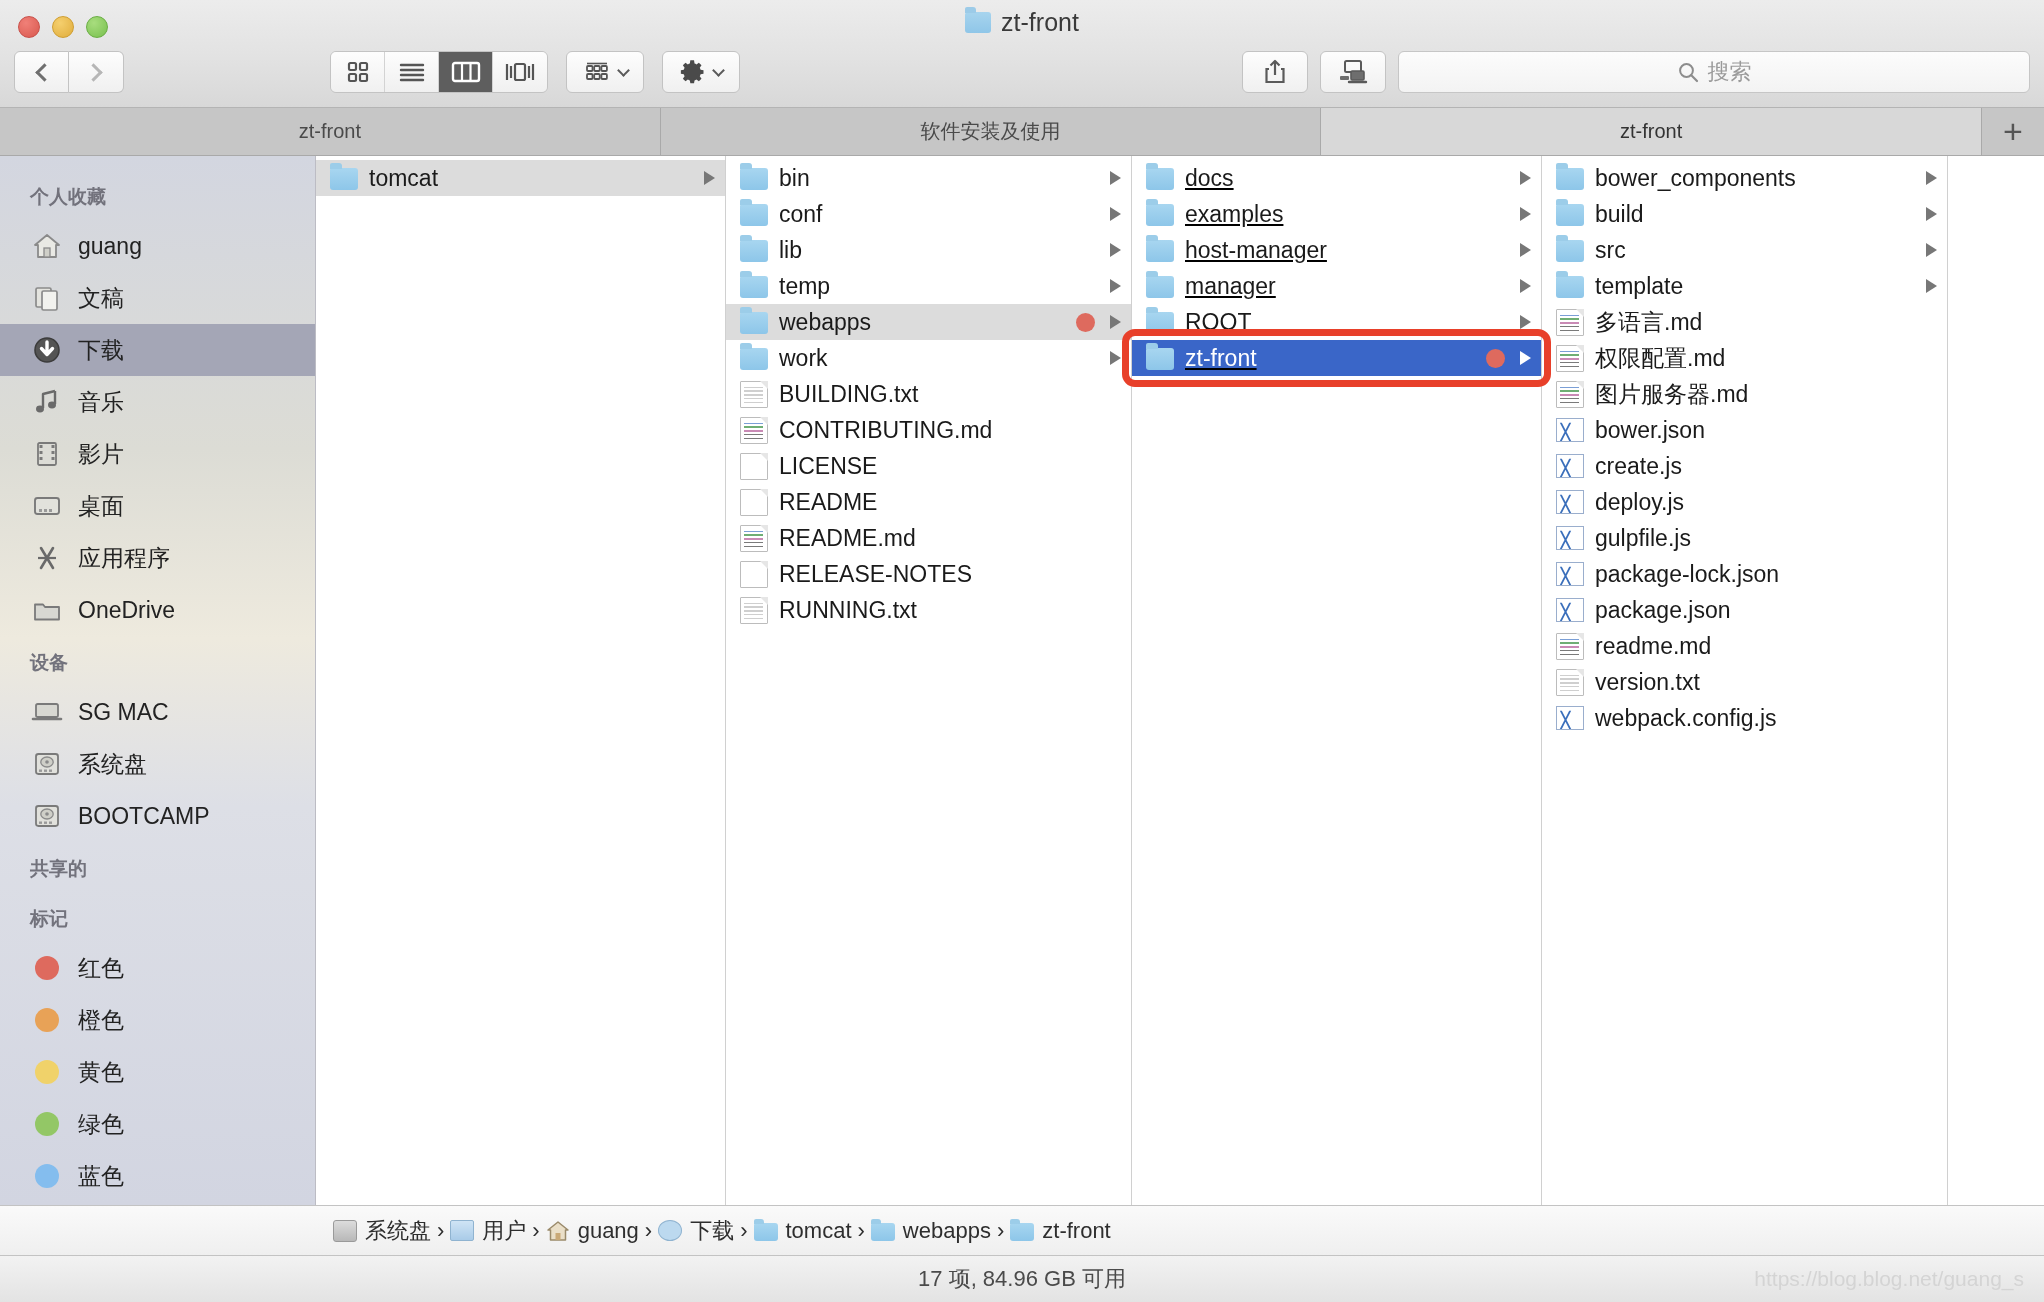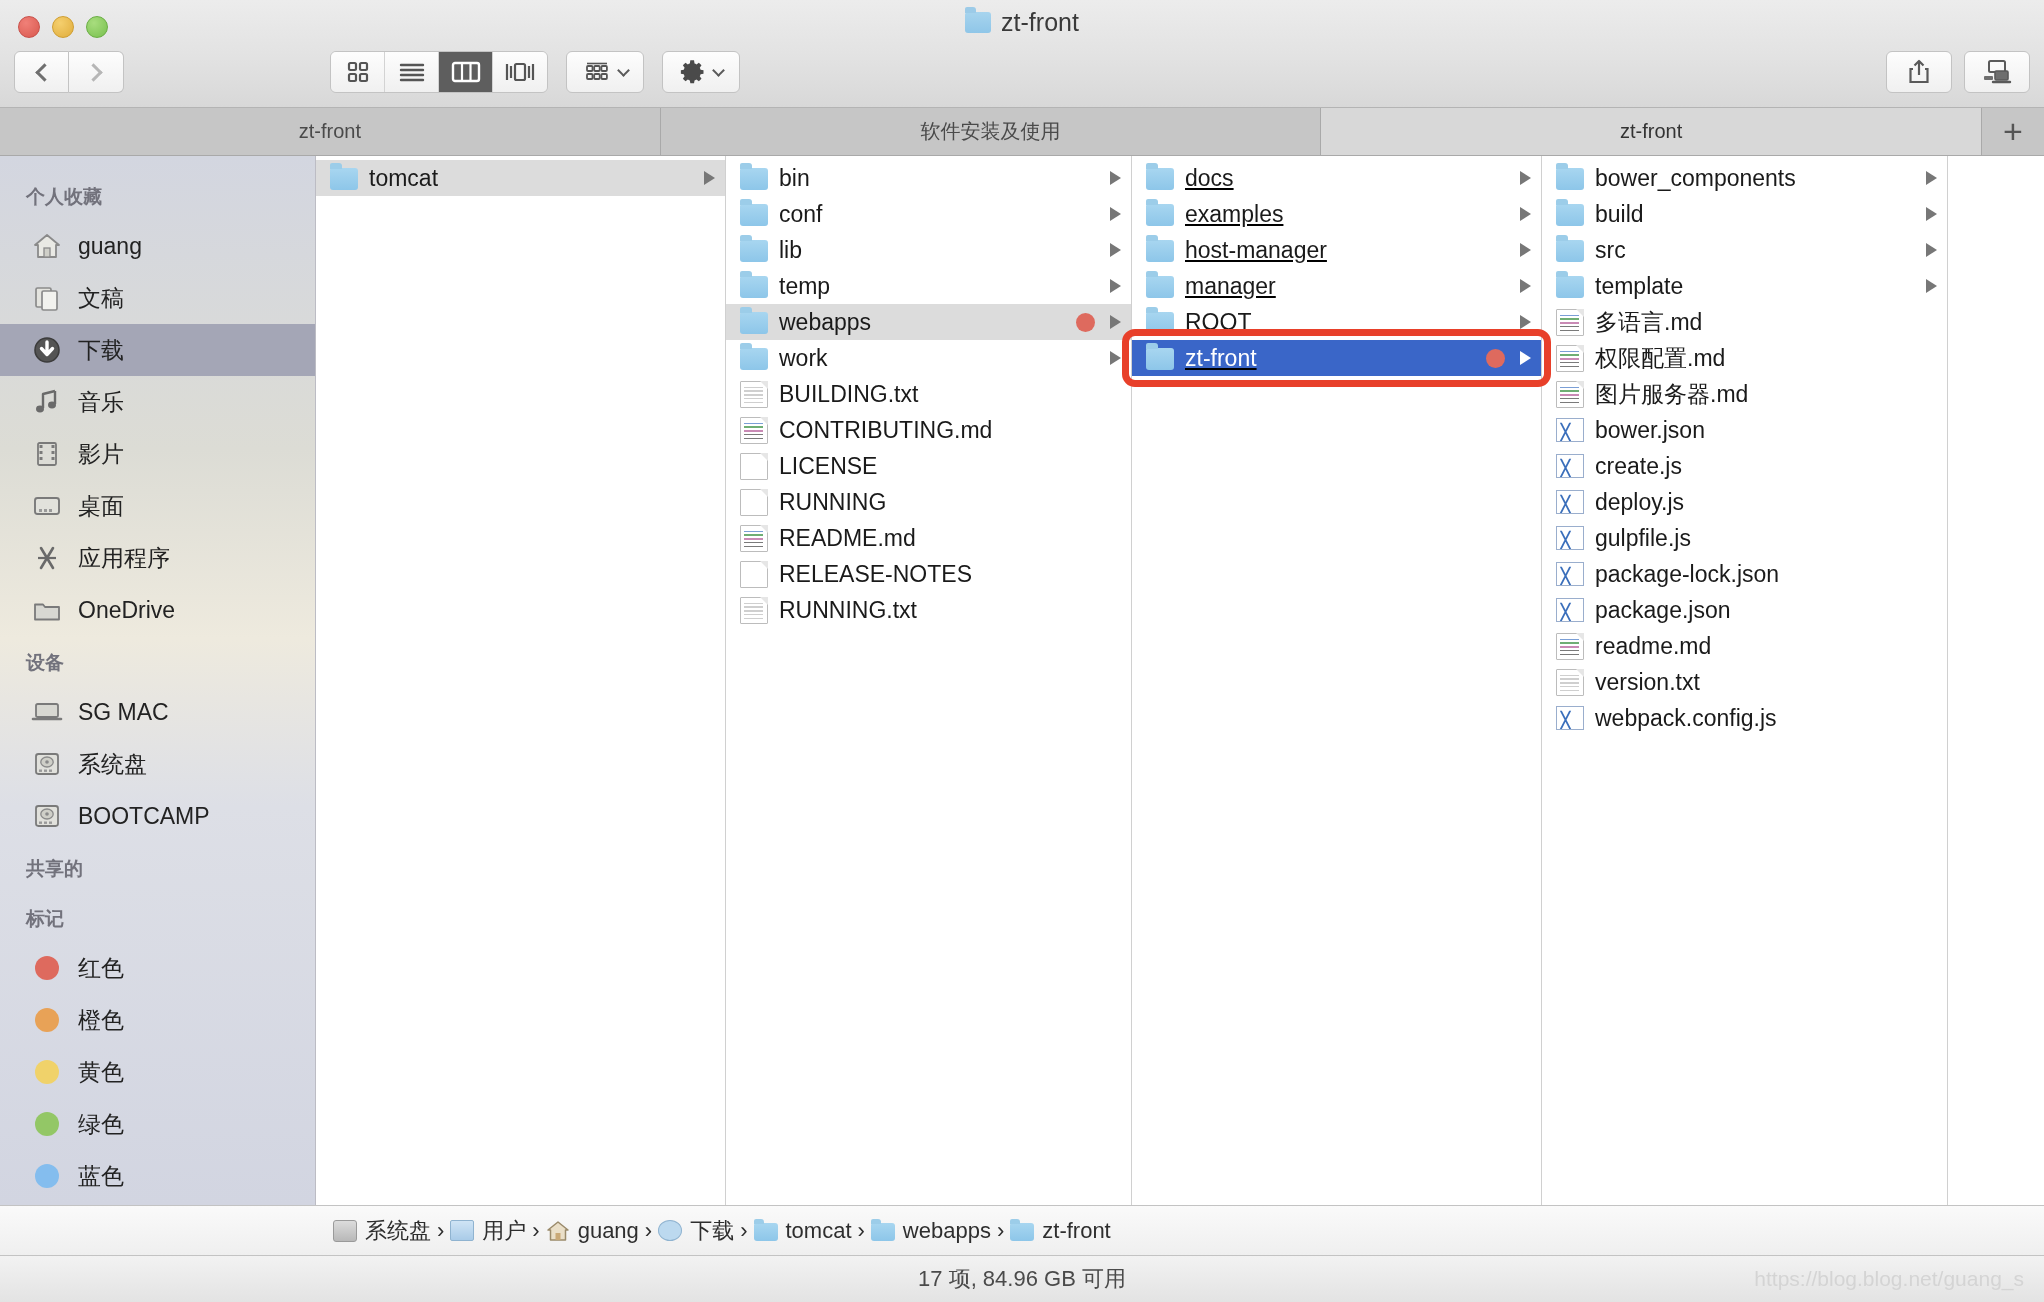--- a/index.html
+++ b/index.html
@@ -125,22 +125,21 @@
   
   .sidebar {
     width: 316px; flex: 0 0 316px;
     background: linear-gradient(to bottom, #d3d6e0 0%, #dcdcd5 28%, #eeeade 46%, #dddfe6 62%, #d2d5e1 100%);
     border-right: 1px solid #bcbcc4;
     padding-top: 14px;
     overflow: hidden;
   }
   .sb-head {
     font-size: 19px; font-weight: bold; color: #72727c;
-    padding: 14px 0 10px 18px;
-    margin-left: 8px;
+    padding: 14px 0 10px 30px;
   }
   .sb-item {
     height: 52px; display: flex; align-items: center;
     padding-left: 30px; gap: 14px;
     font-size: 23px; color: #222;
   }
   .sb-item.selected { background: #a4a6b6; }
   .sb-ico { width: 34px; height: 30px; flex: 0 0 34px; display: flex; align-items: center; justify-content: center; }
   .tag-dot { width: 24px; height: 24px; border-radius: 50%; display: block; }
 
@@ -359,20 +358,27 @@
           </svg>
         </div>
         <div class="tb-btn tb-icon-btn">
           <svg width="30" height="28" viewBox="0 0 30 28">
             <rect x="7" y="3" width="16" height="11" rx="1.5" fill="none" stroke="#5a5a5a" stroke-width="2"></rect>
             <rect x="13" y="13" width="13" height="9" rx="1.2" fill="#6e6e6e" stroke="#5a5a5a" stroke-width="1.6"></rect>
             <rect x="2" y="18" width="9" height="4" rx="1" fill="#6e6e6e"></rect>
             <line x1="11" y1="24" x2="28" y2="24" stroke="#5a5a5a" stroke-width="2.4" stroke-linecap="round"></line>
           </svg>
         </div>
+        <div class="searchfield">
+          <svg width="22" height="22" viewBox="0 0 22 22">
+            <circle cx="9.5" cy="9.5" r="6.4" fill="none" stroke="#8d8d8d" stroke-width="2"></circle>
+            <line x1="14.3" y1="14.3" x2="20" y2="20" stroke="#8d8d8d" stroke-width="2.2" stroke-linecap="round"></line>
+          </svg>
+          <span>搜索</span>
+        </div>
       </div>
     </div>
   </div>
 
   <div class="tabbar">
     <div class="tab">zt-front</div>
     <div class="tab">软件安装及使用</div>
     <div class="tab active">zt-front</div>
     <div class="tab-add">+</div>
   </div>
@@ -622,21 +628,21 @@
               </span>
             </span>
             <span class="name">CONTRIBUTING.md</span>
           </div>
           <div class="row">
             <span class="ic file blank"></span>
             <span class="name">LICENSE</span>
           </div>
           <div class="row">
             <span class="ic file blank"></span>
-            <span class="name">RUNNING</span>
+            <span class="name">README</span>
           </div>
           <div class="row">
             <span class="ic file md">
               <span class="lines">
                 <i></i>
                 <i></i>
                 <i></i>
                 <i></i>
                 <i></i>
               </span>

